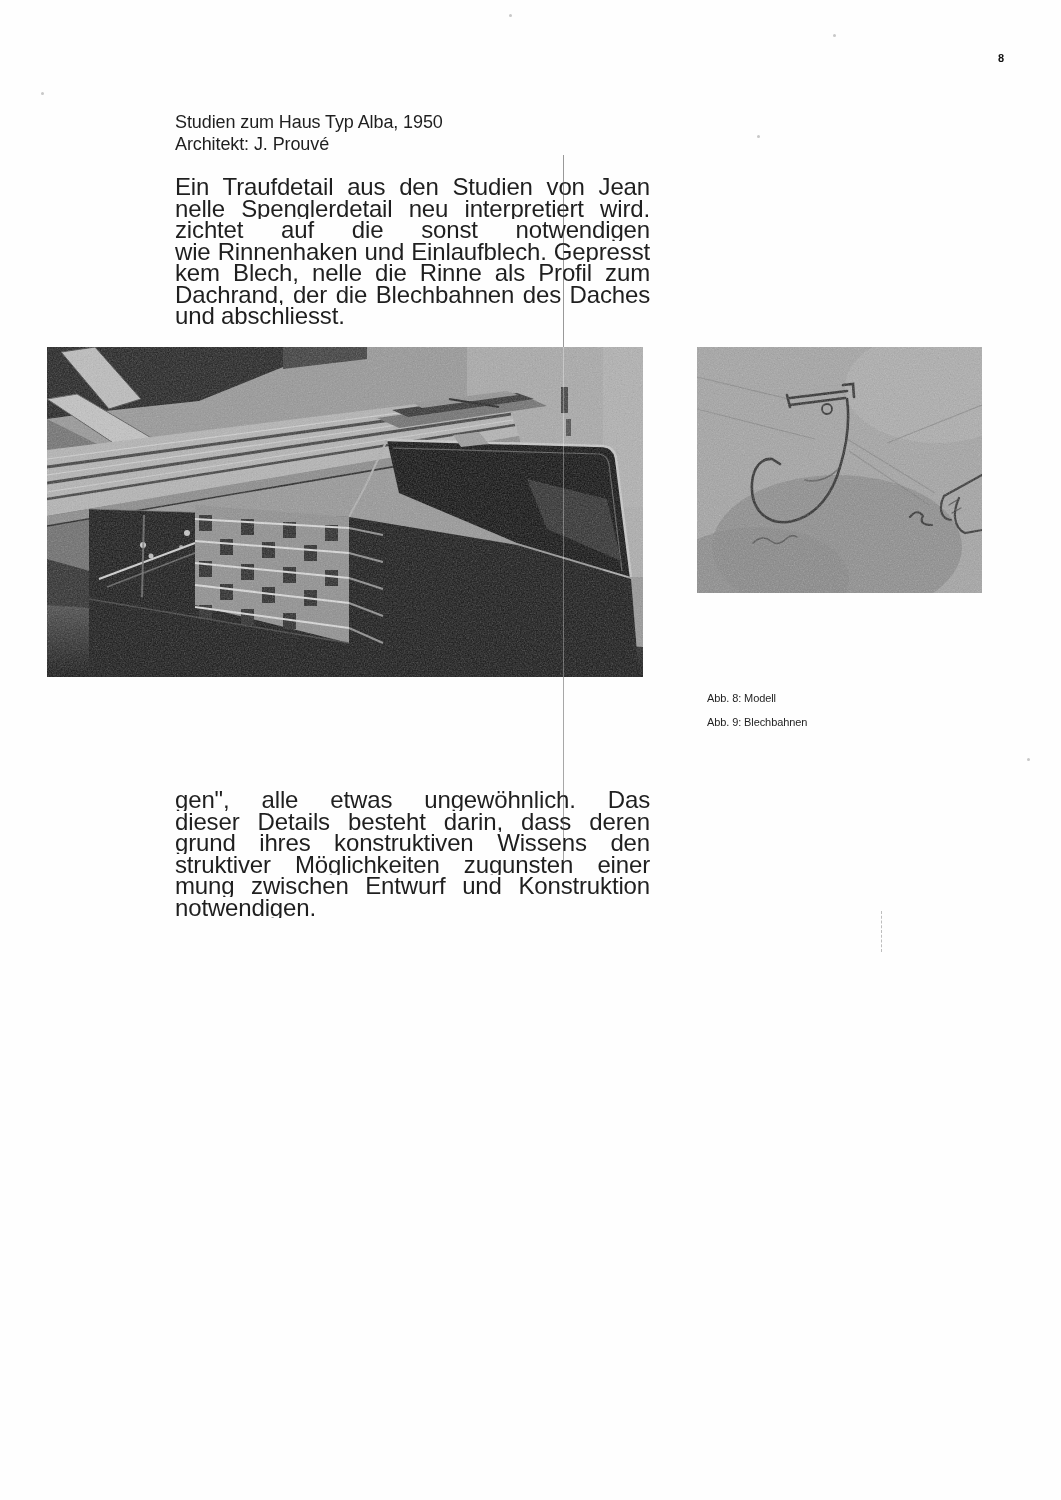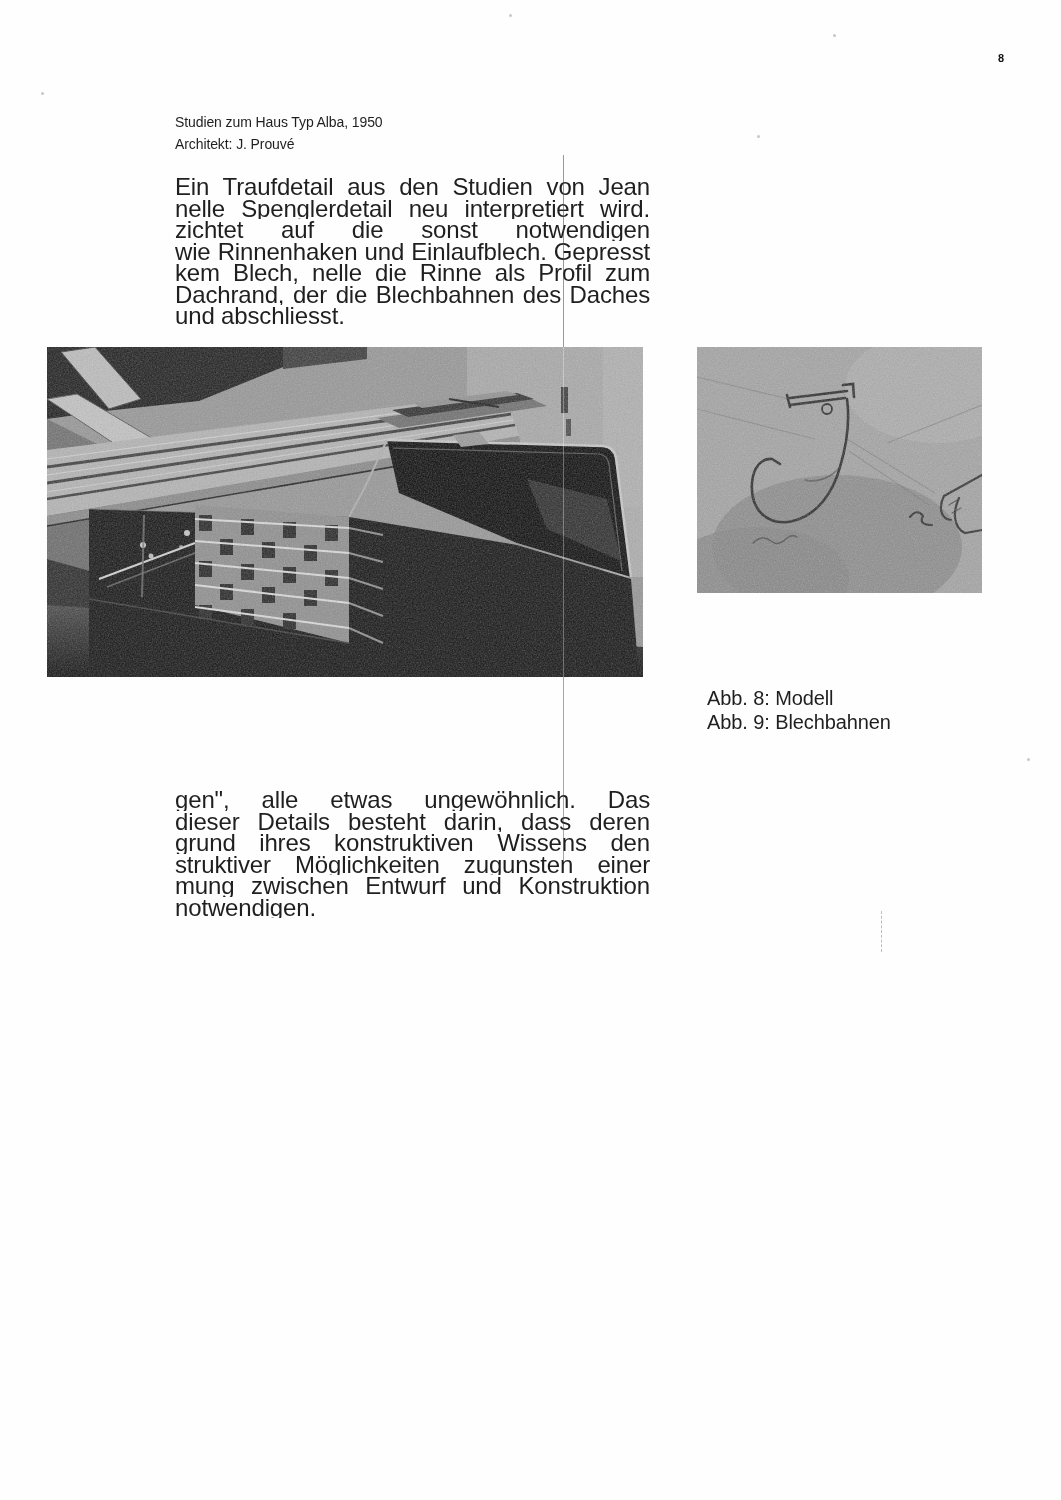--- a/index.html
+++ b/index.html
@@ -1,30 +1,30 @@
 <!DOCTYPE html>
 <html><head>
 <meta charset="utf-8">
 <style>
   html,body{margin:0;padding:0;background:#ffffff;}
   .page{
     position:relative;width:1061px;height:1500px;background:#fefefe;
     font-family:"Liberation Sans",sans-serif;color:#1f1f1f;overflow:hidden;
   }
-  .title-block{position:absolute;left:175px;top:111px;font-size:14px;line-height:22px;letter-spacing:-.1px;}
+  .title-block{position:absolute;left:175px;top:111px;font-size:18px;line-height:22px;letter-spacing:-.1px;}
   .para{position:absolute;left:175px;width:475px;font-size:24px;line-height:21.5px;letter-spacing:-.15px;}
   .para-1{top:176px;}
   .para-2{top:789px;}
   .jline{text-align:justify;text-align-last:justify;height:21.5px;overflow:hidden;}
   .jline.last{text-align-last:left;}
   .photo{position:absolute;background:#979797;box-shadow:0 0 0 1px rgba(0,0,0,.08) inset;}
   .photo-large{left:47px;top:347px;width:596px;height:330px;}
   .photo-small{left:697px;top:347px;width:285px;height:246px;}
   .photo svg{display:block;}
-  .captions{position:absolute;left:707px;top:686px;font-size:20px;line-height:24px;letter-spacing:-.1px;}
+  .captions{position:absolute;left:707px;top:686px;font-size:11px;line-height:24px;letter-spacing:-.1px;}
   .page-number{position:absolute;left:998px;top:52px;font-size:11px;font-weight:bold;color:#111;}
   .fold{position:absolute;width:1px;z-index:6;}
   .fold-a{left:563px;top:155px;height:192px;background:rgba(70,70,70,.55);}
   .fold-b{left:563px;top:347px;height:330px;background:rgba(255,255,255,.32);}
   .fold-c{left:563px;top:677px;height:183px;background:rgba(80,80,80,.5);}
   .dash-mark{position:absolute;left:881px;top:911px;height:41px;width:0;border-left:1px dashed #aeaeae;opacity:.8;}
   .speck{position:absolute;width:3px;height:3px;border-radius:50%;background:#9a9a9a;opacity:.55;}
   figure{margin:0;}
 </style>
 </head>

